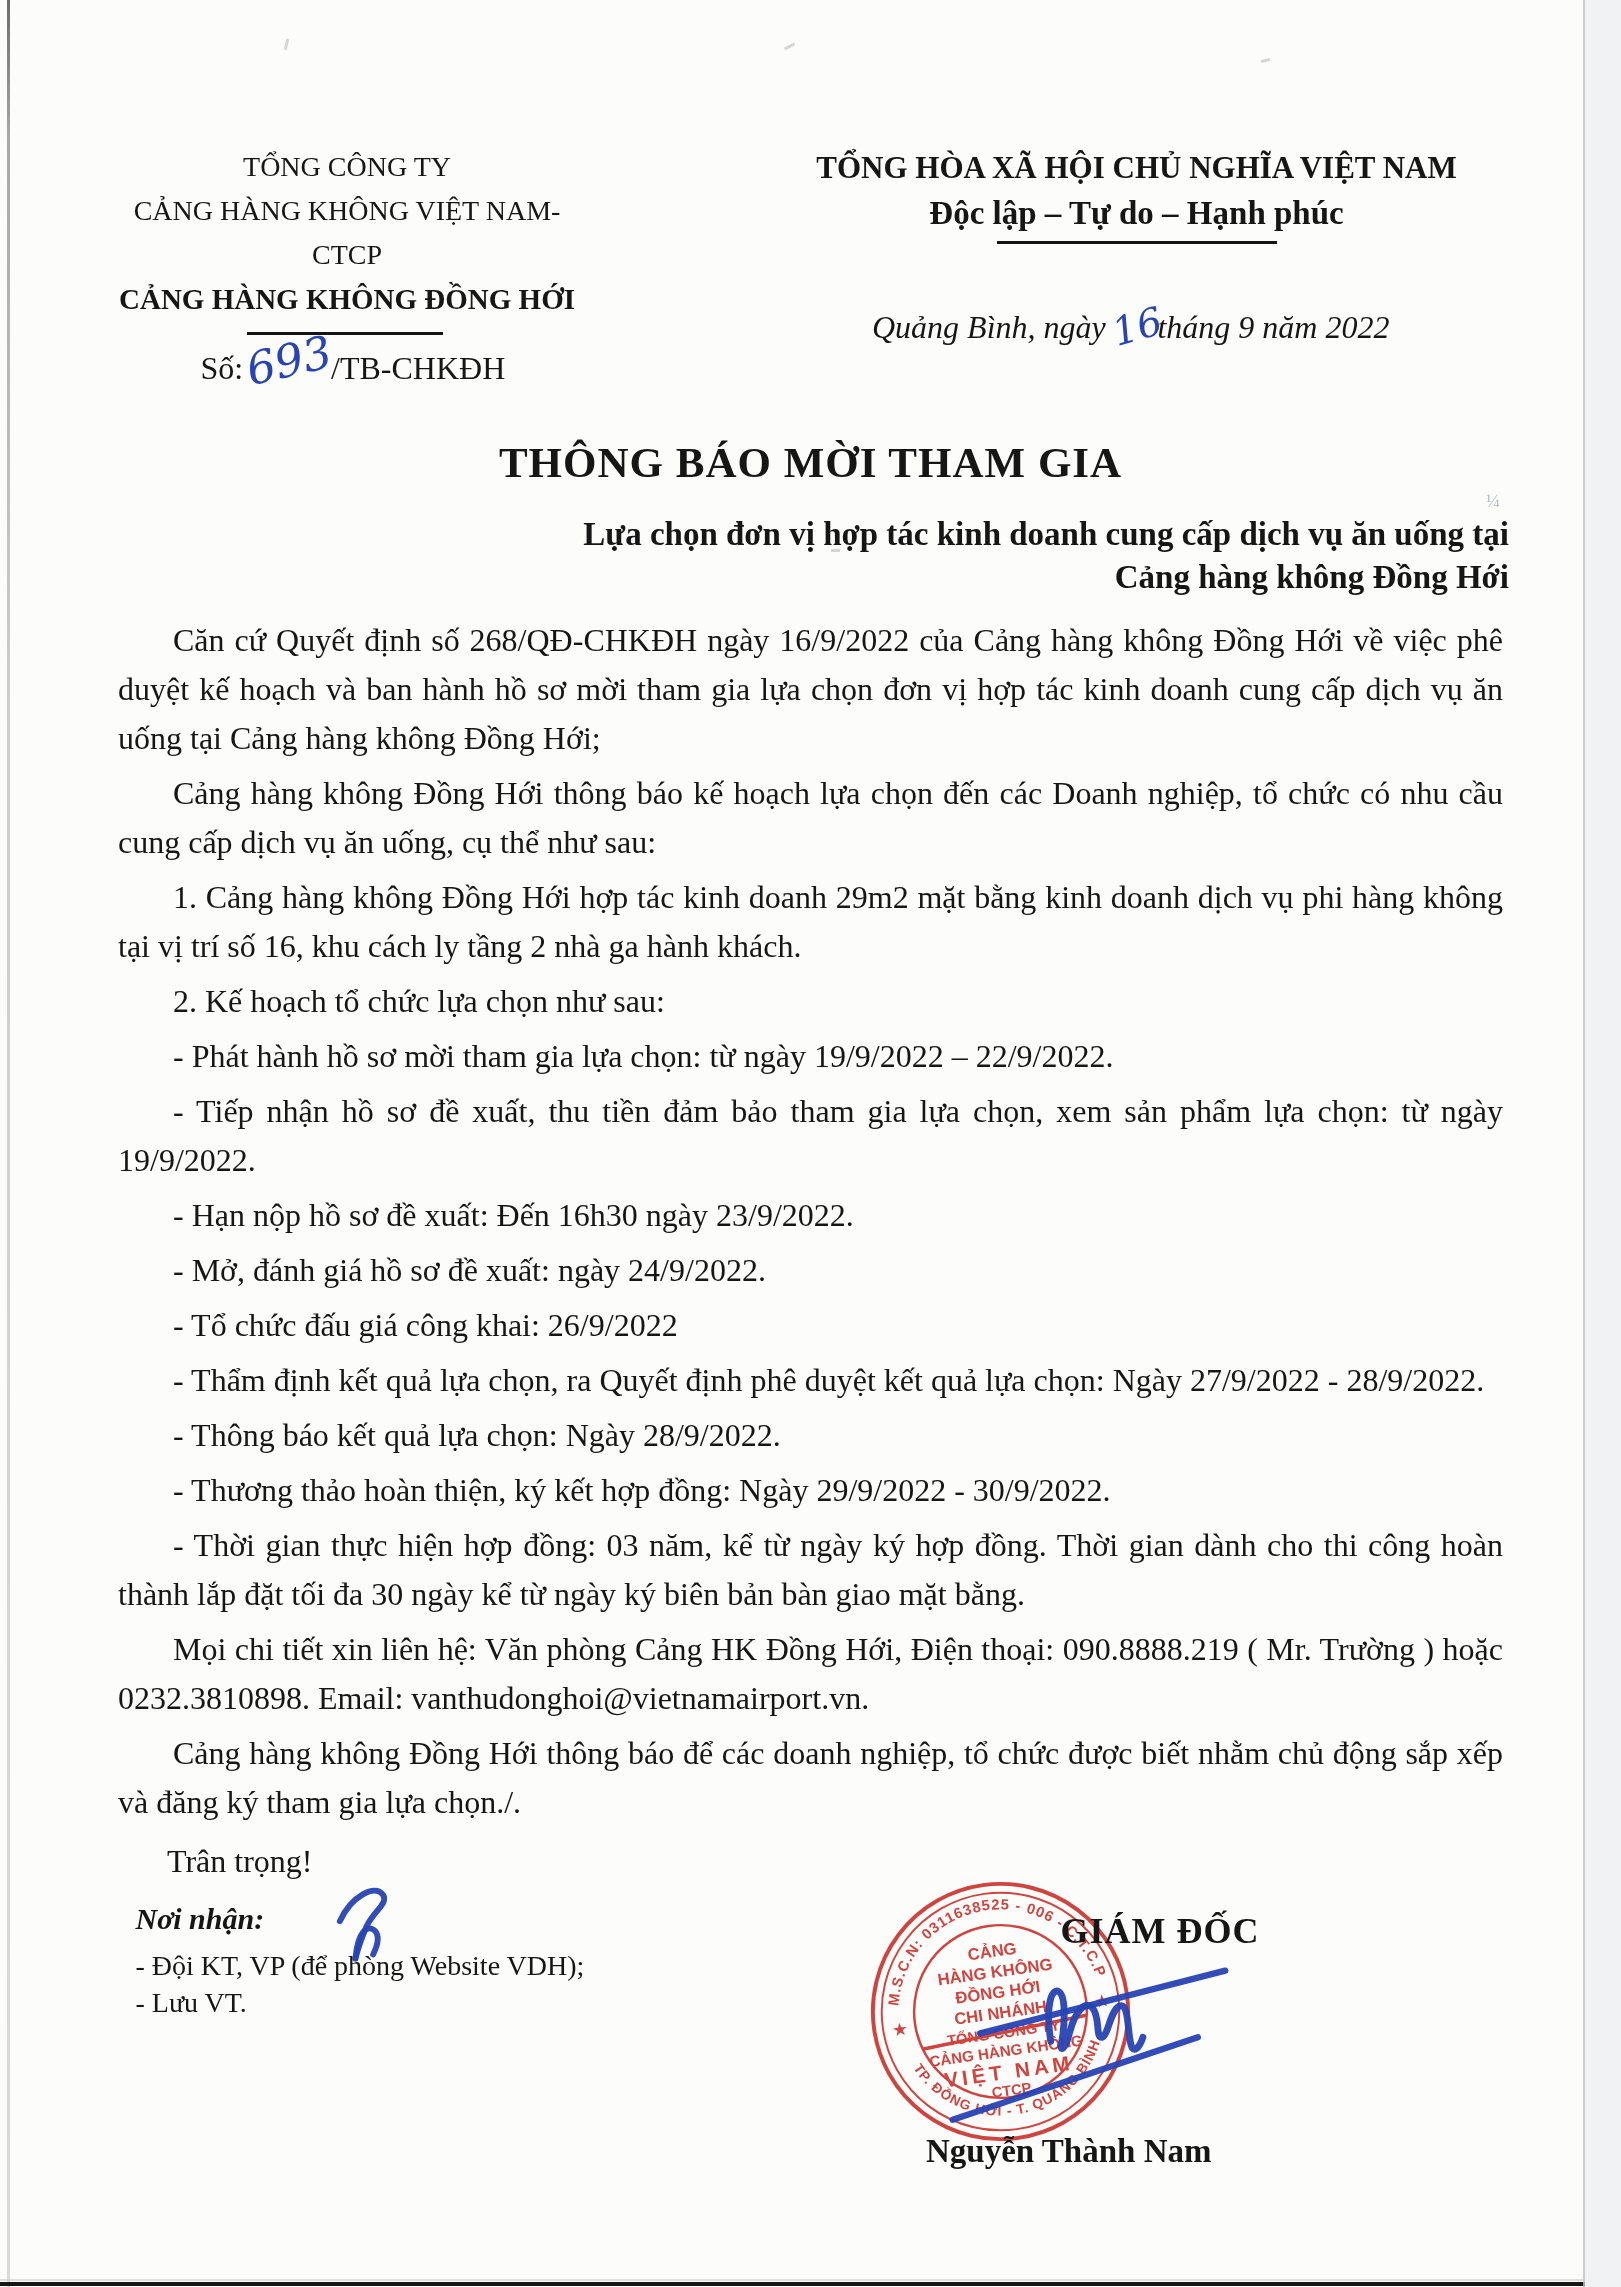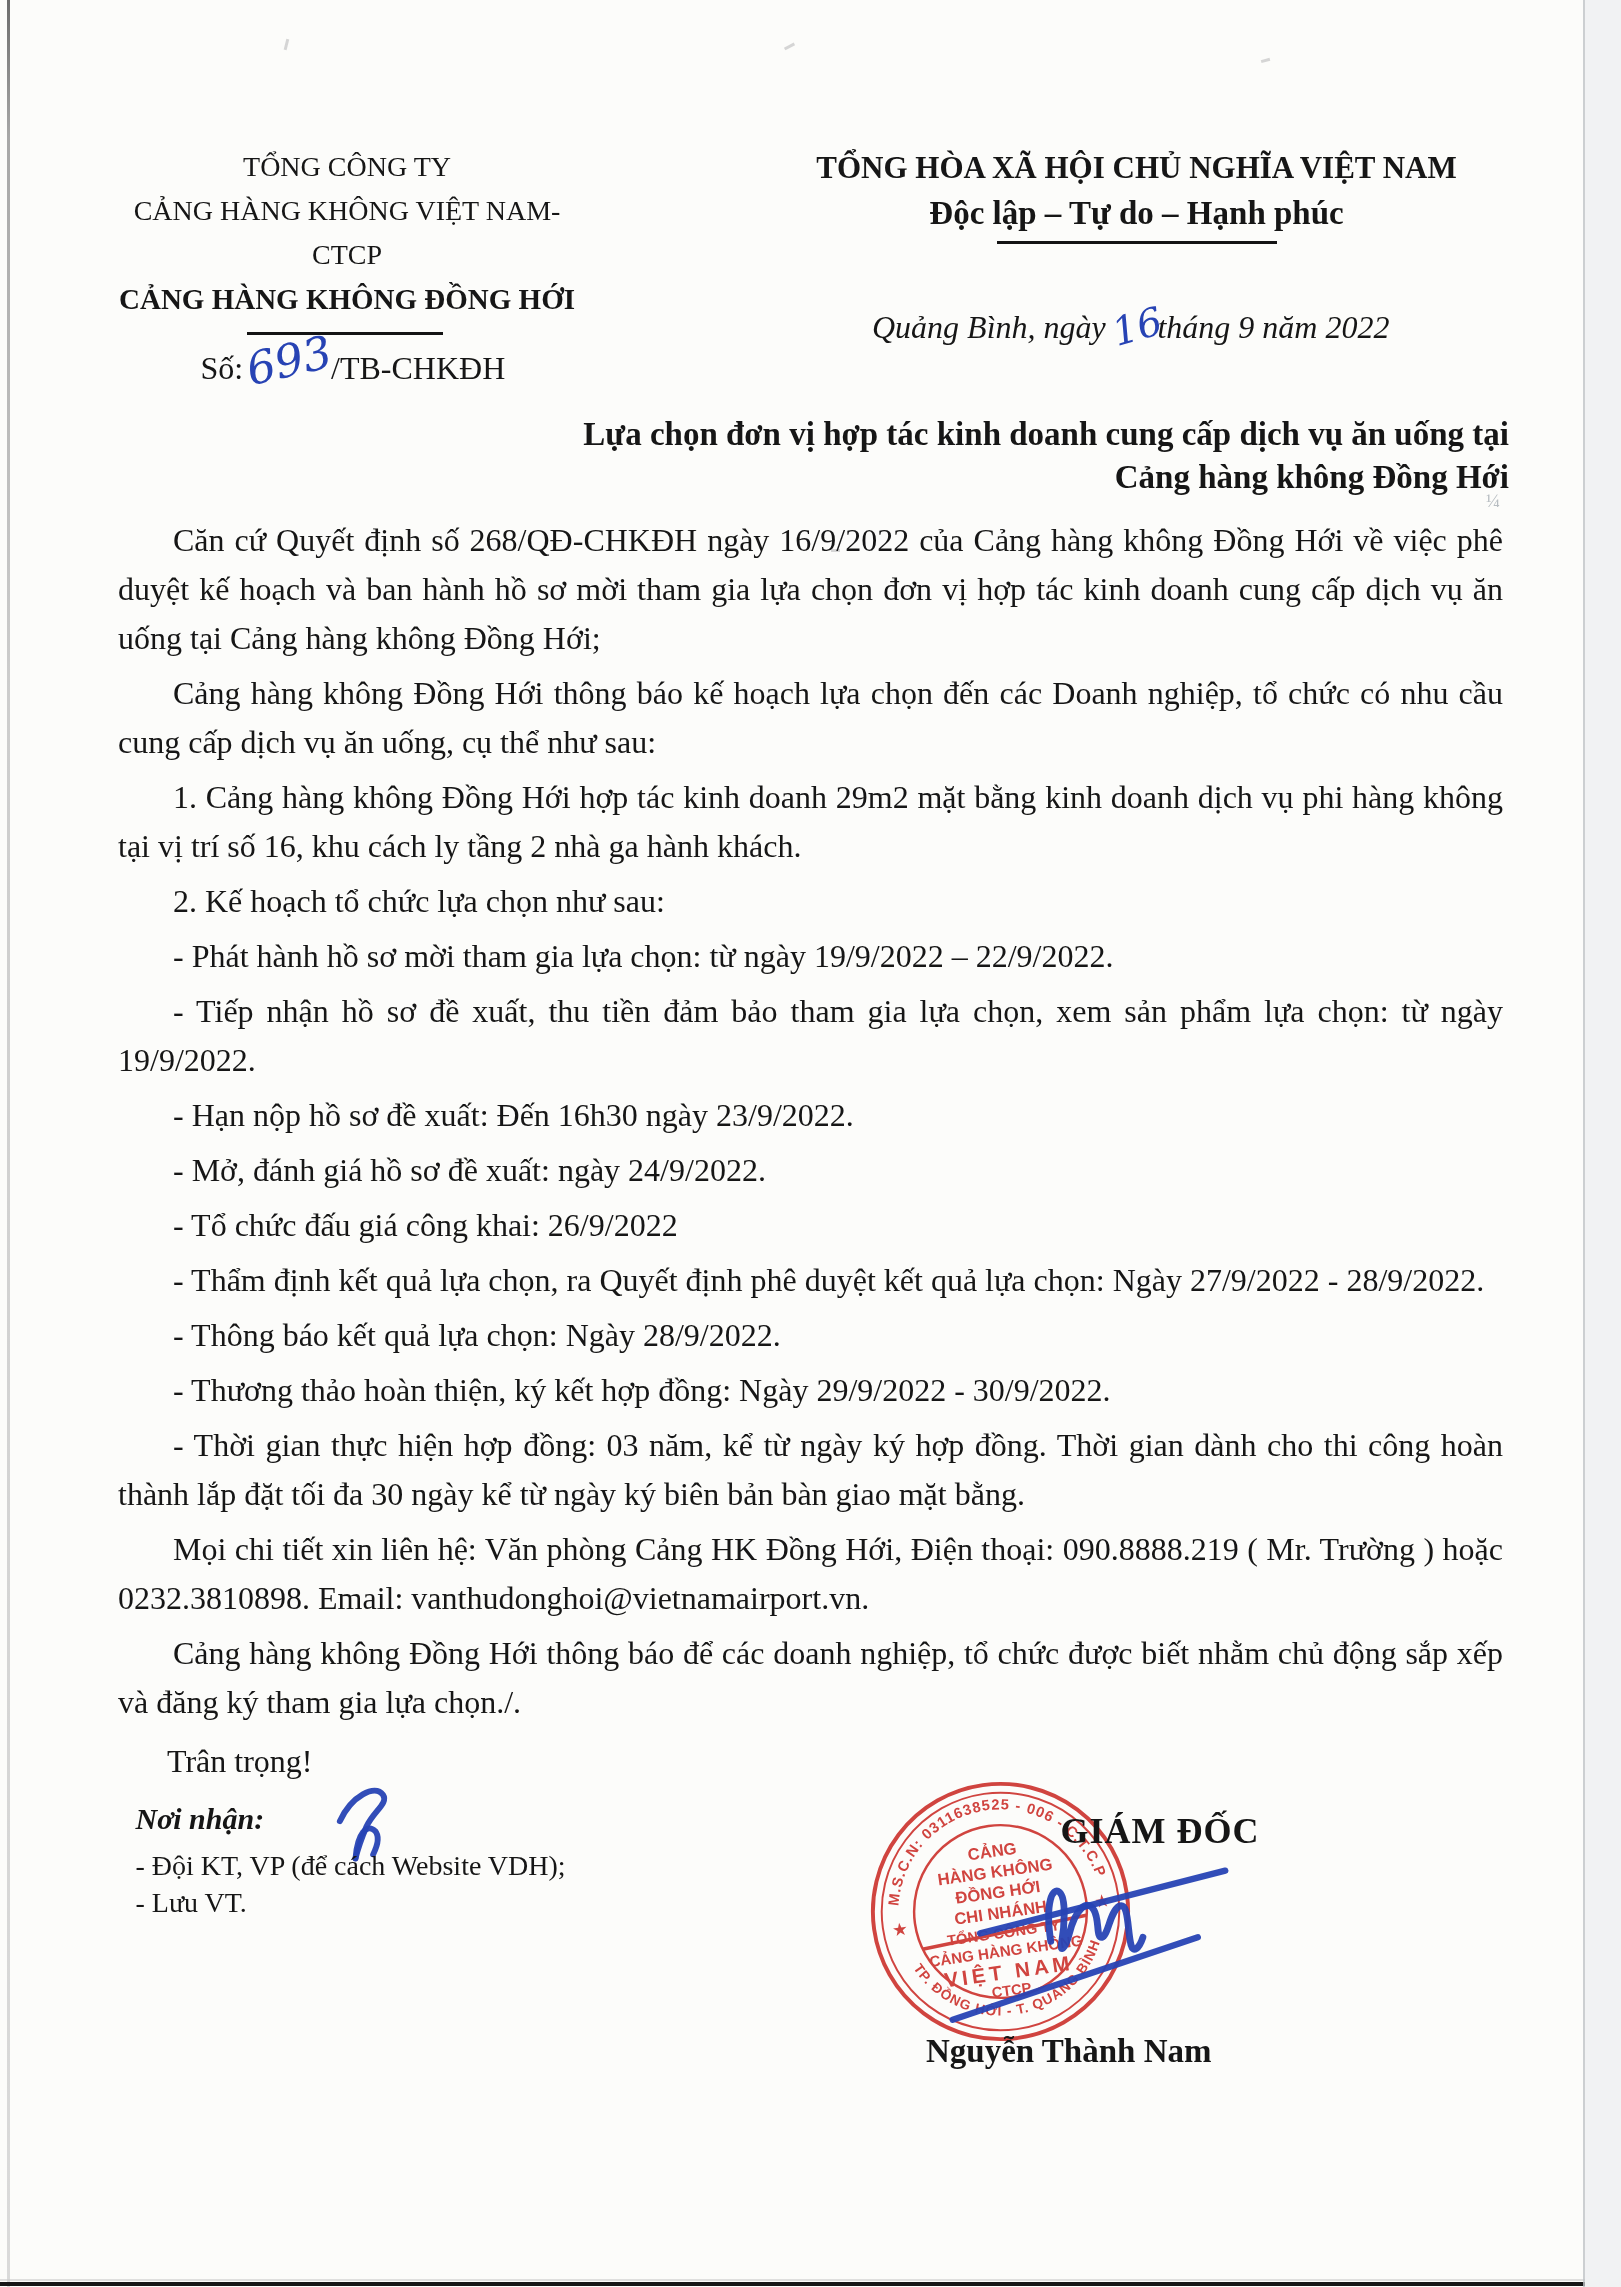--- a/index.html
+++ b/index.html
@@ -100,20 +100,21 @@
       <div class="hdr-right">
         <div class="hr1">TỔNG HÒA XÃ HỘI CHỦ NGHĨA VIỆT NAM</div>
         <div class="hr2">Độc lập – Tự do – Hạnh phúc</div>
         <div class="rule-right"></div>
         <div class="date-line">
           <span>Quảng Bình, ngày</span><span class="hand hand-day">16</span><span>tháng 9 năm 2022</span>
         </div>
       </div>
     </div>
 
+    <div class="doc-title">THÔNG BÁO MỜI THAM GIA</div>
     <div class="doc-sub">
       <div>Lựa chọn đơn vị hợp tác kinh doanh cung cấp dịch vụ ăn uống tại</div>
       <div>Cảng hàng không Đồng Hới</div>
     </div>
 
     <div class="body">
         <p class="bp">Căn cứ Quyết định số 268/QĐ-CHKĐH ngày 16/9/2022 của Cảng hàng không Đồng Hới về việc phê duyệt kế hoạch và ban hành hồ sơ mời tham gia lựa chọn đơn vị hợp tác kinh doanh cung cấp dịch vụ ăn uống tại Cảng hàng không Đồng Hới;</p>
         <p class="bp">Cảng hàng không Đồng Hới thông báo kế hoạch lựa chọn đến các Doanh nghiệp, tổ chức có nhu cầu cung cấp dịch vụ ăn uống, cụ thể như sau:</p>
         <p class="bp">1. Cảng hàng không Đồng Hới hợp tác kinh doanh 29m2 mặt bằng kinh doanh dịch vụ phi hàng không tại vị trí số 16, khu cách ly tầng 2 nhà ga hành khách.</p>
         <p class="bp">2. Kế hoạch tổ chức lựa chọn như sau:</p>
@@ -133,21 +134,21 @@
 
     <div class="footer">
       <div class="recip-label">Nơi nhận:</div>
 
       <svg class="pen-mark" width="108" height="98" viewBox="0 0 110 100">
         <path class="ink" stroke-width="6" d="M 14 42 C 26 16, 50 4, 58 15 C 64 24, 48 32, 41 48 C 35 62, 32 72, 30 80"></path>
         <path class="ink" stroke-width="6" d="M 30 80 C 32 54, 42 44, 50 52 C 55 58, 52 68, 48 76"></path>
       </svg>
 
       <ul class="recips">
-          <li>- Đội KT, VP (để cách Website VDH);</li>
+          <li>- Đội KT, VP (để phòng Website VDH);</li>
           <li>- Lưu VT.</li>
         </ul>
 
       <div class="director-title">GIÁM ĐỐC</div>
 
       <svg class="stamp" width="267" height="267" viewBox="0 0 272 272">
         <g transform="rotate(-8 136 136)">
           <circle class="s-ring" cx="136" cy="136" r="130" stroke-width="4"></circle>
           <circle class="s-ring" cx="136" cy="136" r="121" stroke-width="2"></circle>
           <circle class="s-ring" cx="136" cy="136" r="88" stroke-width="2.5"></circle>

